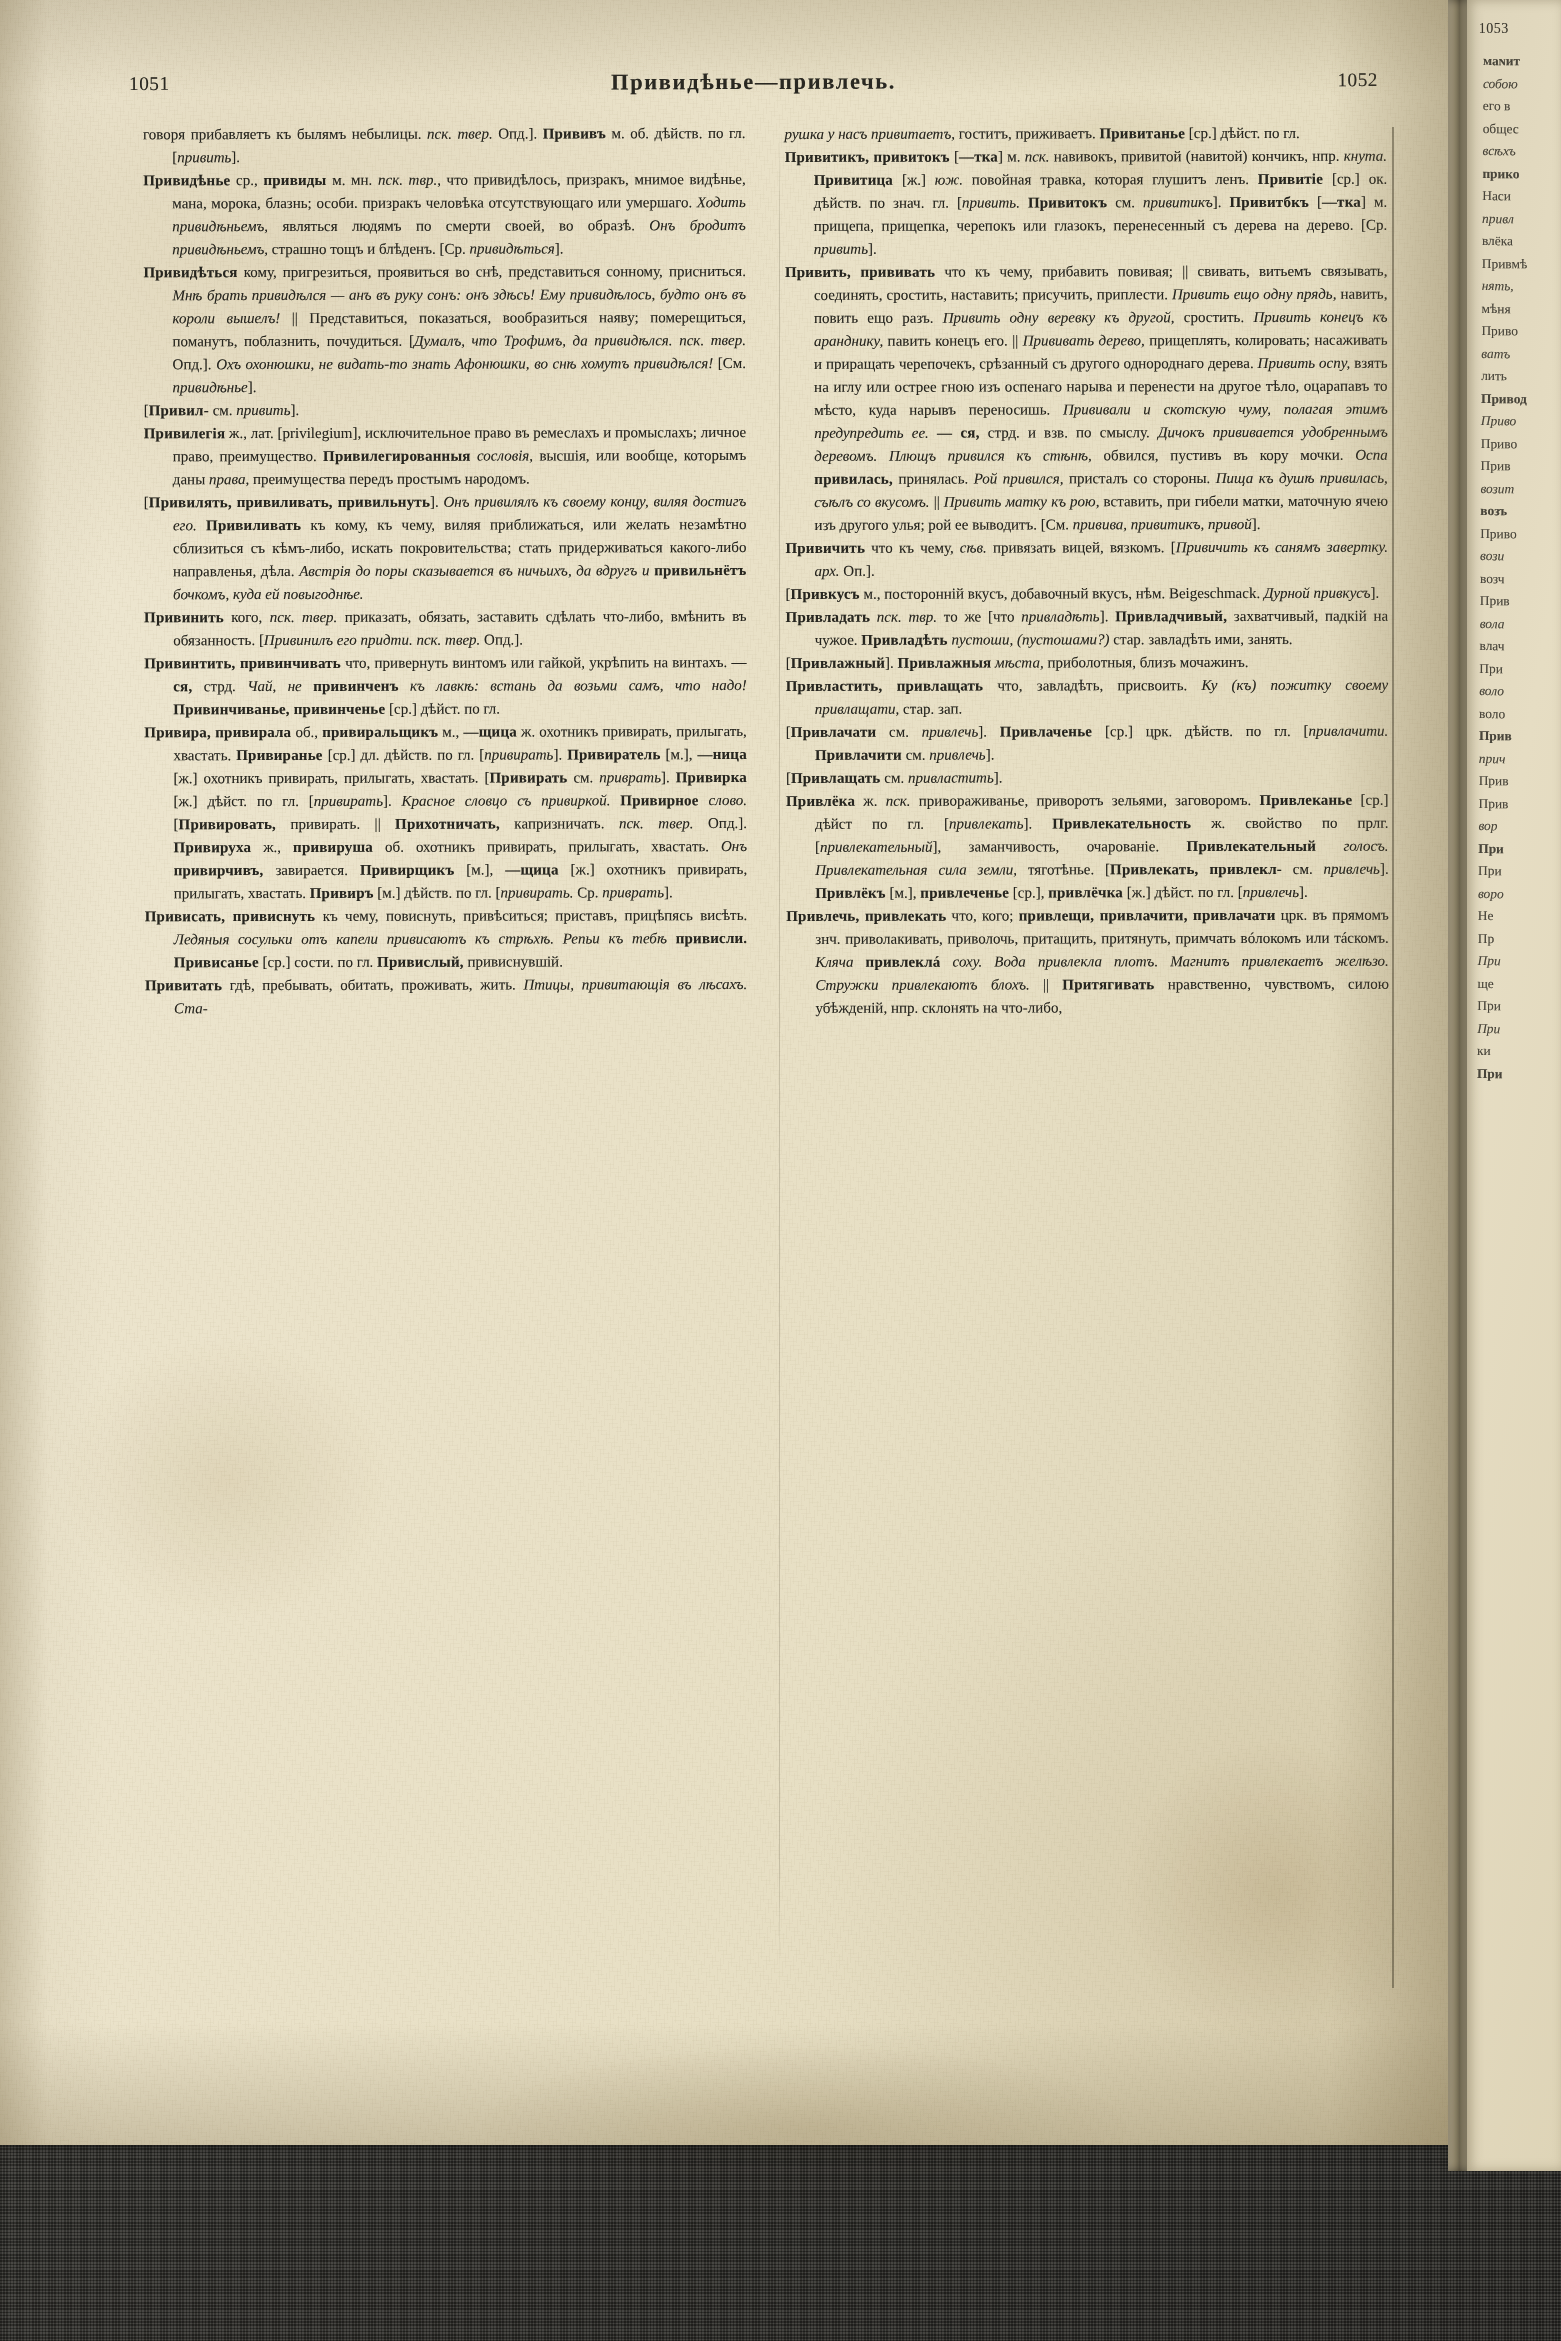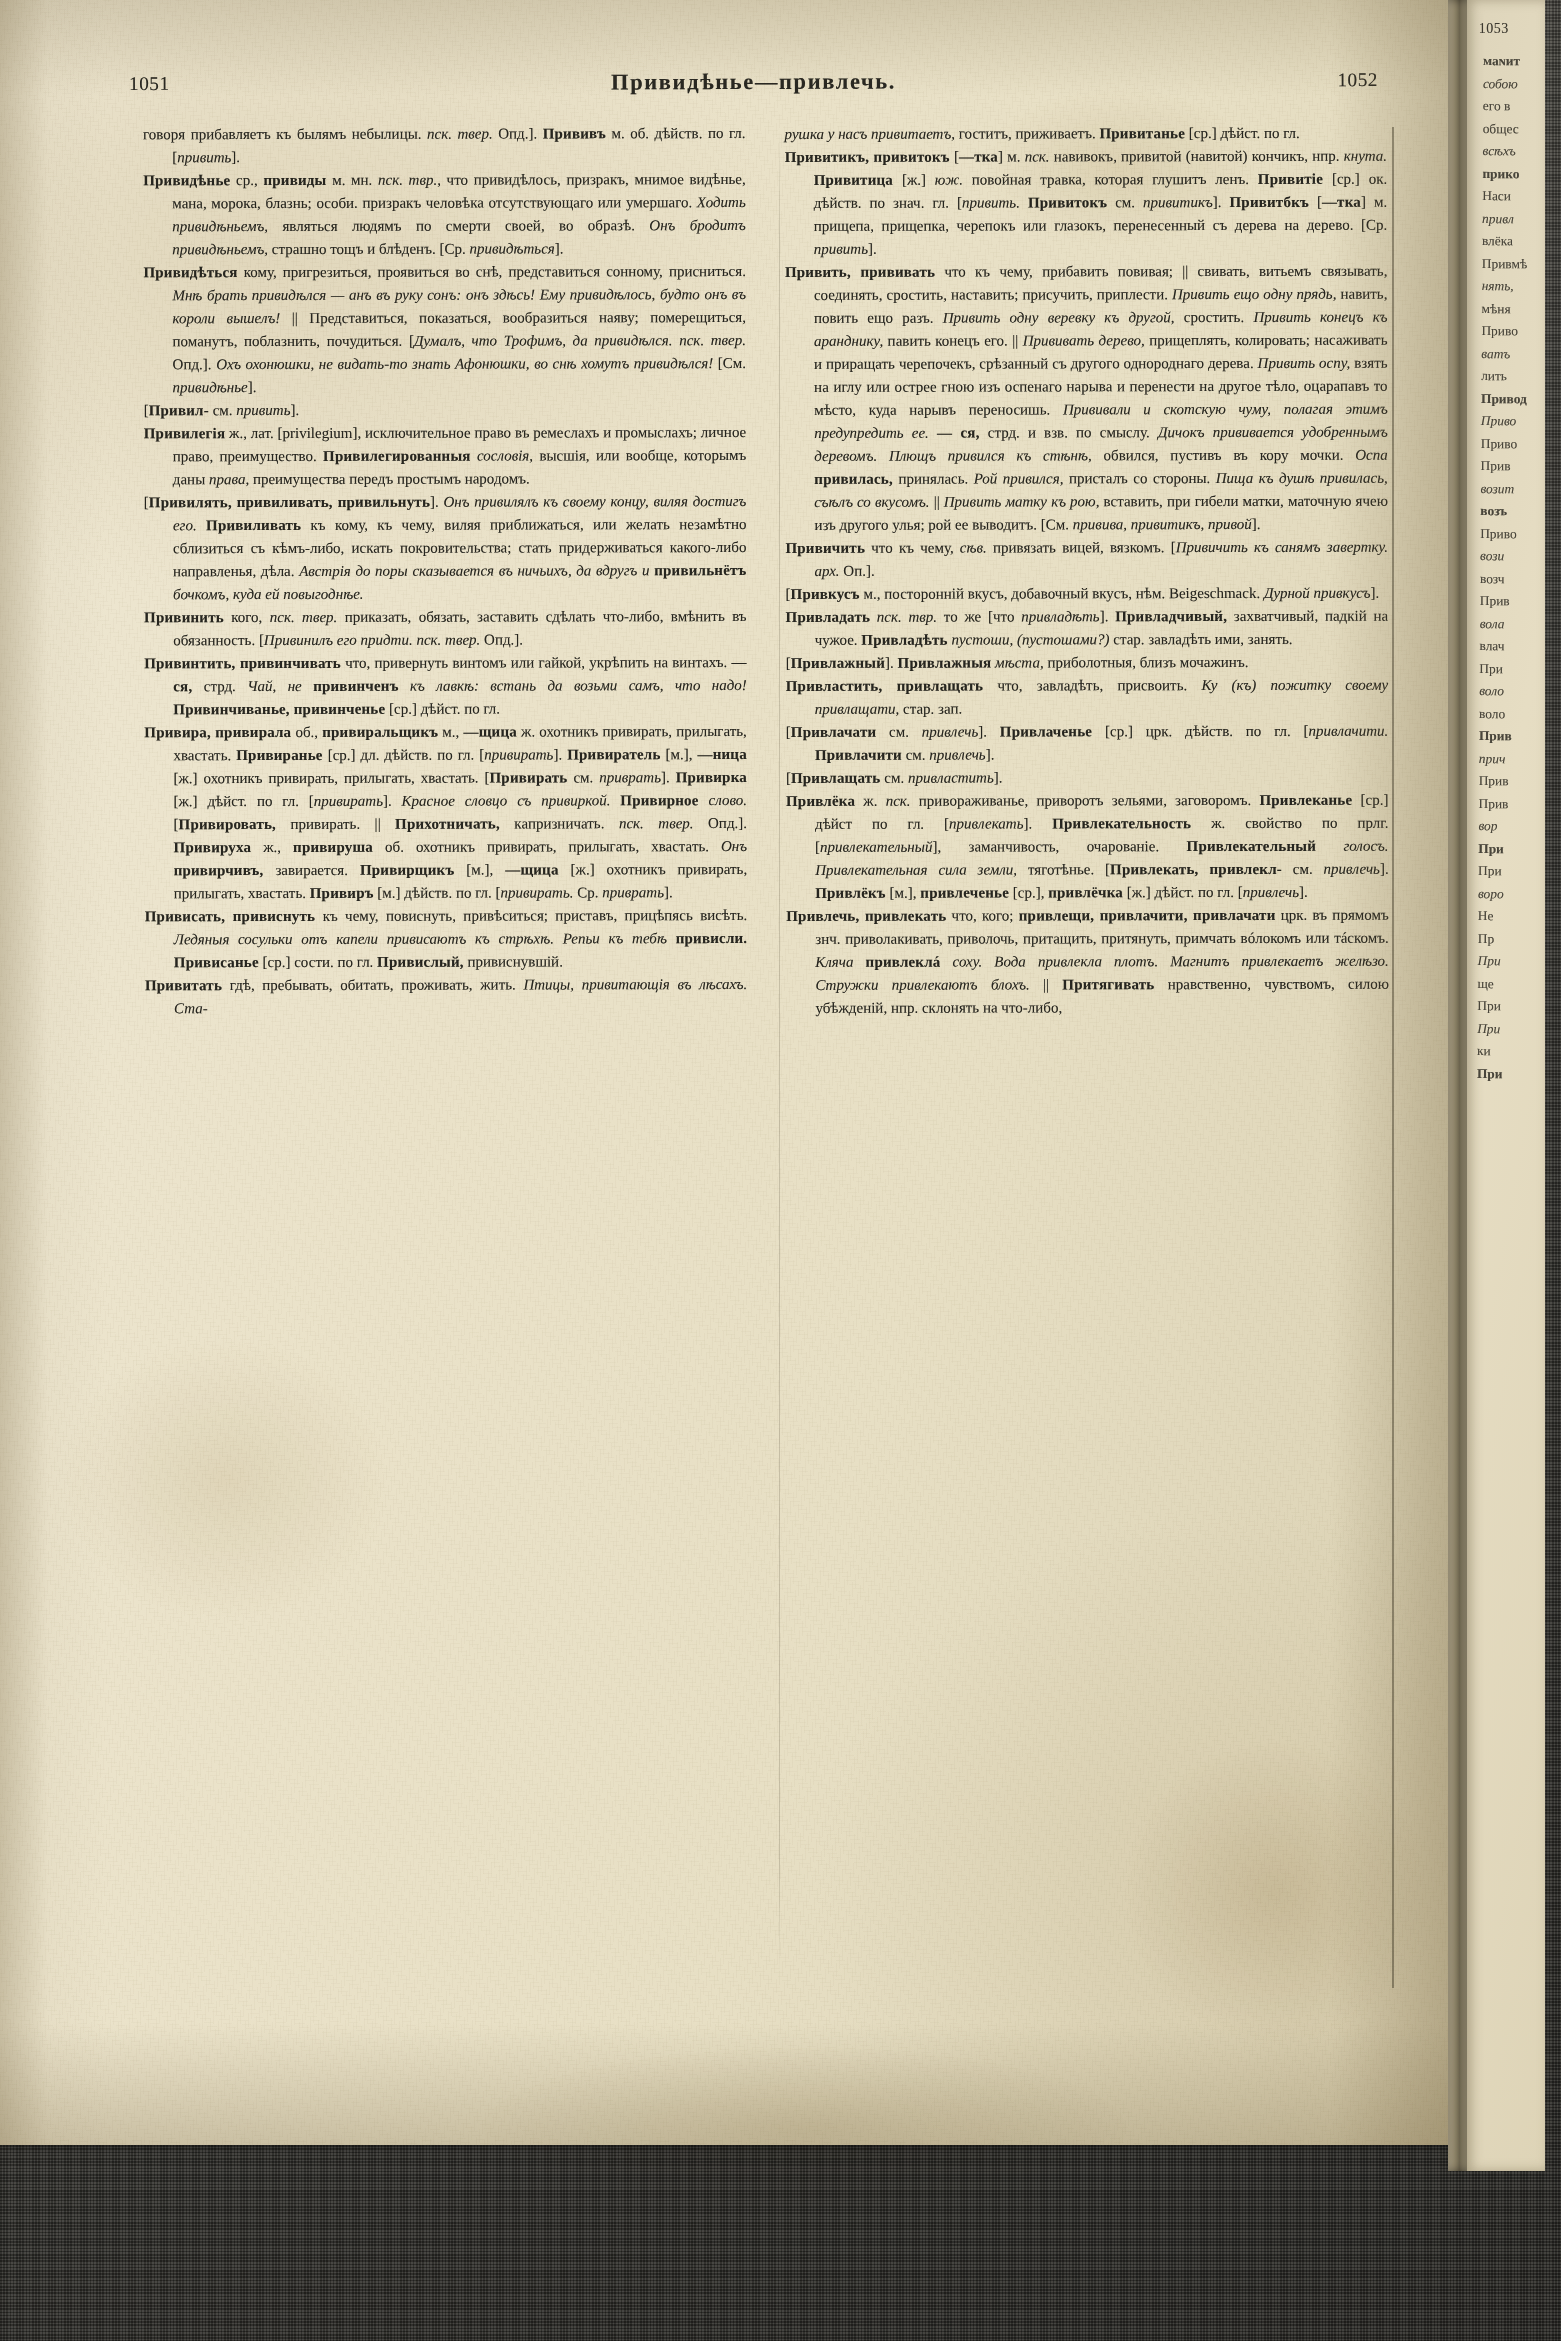--- a/index.html
+++ b/index.html
@@ -68,21 +68,21 @@
   .gutter {
     position: absolute;
     left: 1448px; top: 0;
     width: 19.3px; height: 2171px;
     background: linear-gradient(90deg,#bdb295 0%, #8e8468 38%, #6e6650 60%, #a49a7d 100%);
     box-shadow: inset 0 0 9.7px rgba(0,0,0,.45);
   }
   .facing {
     position: absolute;
     left: 1467px; top: 0;
-    width: 78px; height: 2171px;
+    width: 94px; height: 2171px;
     background: linear-gradient(100deg,#ded5bb 0%, #e6ddc3 40%, #ded4b7 100%);
     overflow: hidden;
     box-shadow: inset 4.3px 0 11.8px rgba(80,68,40,.35);
   }
   .facing .fcol {
     position:absolute; left: 13px; top: 51px; right: -225px;
     color: #3c3930;
     font-size: 13.4px;
     line-height: 22.5px;
     transform: rotate(0.35deg);

